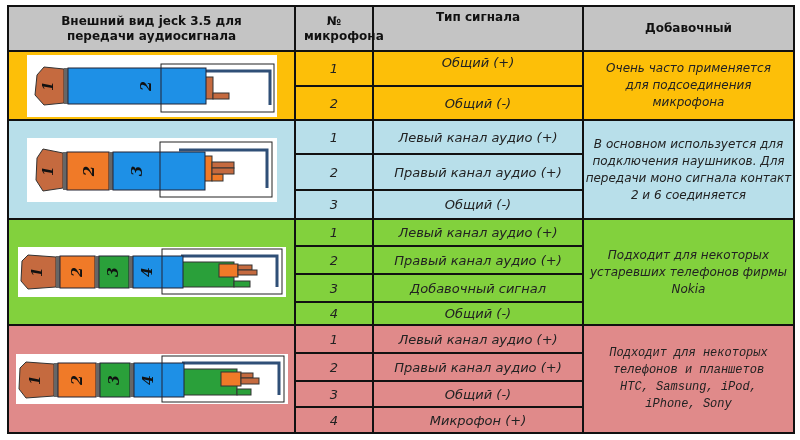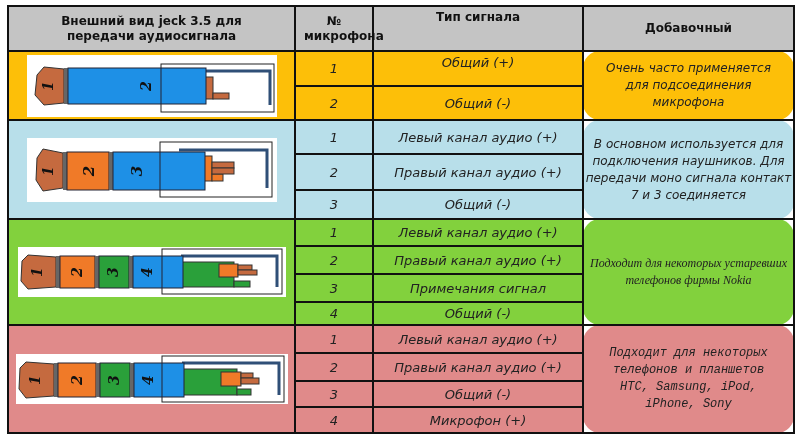--- a/index.html
+++ b/index.html
@@ -2,21 +2,21 @@
 <html><head>
 <meta charset="utf-8">
 <style>
   html, body { margin:0; padding:0; background:#ffffff; }
   body { width:800px; height:440px; position:relative; overflow:hidden; font-family:"DejaVu Sans", "Liberation Sans", sans-serif; }
   table.jack { position:absolute; left:7px; top:5px; width:786px; border-collapse:collapse; table-layout:fixed; }
   table.jack td, table.jack th { border:2px solid #111; padding:0; text-align:center; vertical-align:middle; color:#222; }
   table.jack th { background:#c4c4c4; font-weight:bold; font-size:12px; line-height:15px; color:#111; height:40px; }
   td.num { font-style:italic; font-size:13px; }
   td.sig { font-style:italic; font-size:13px; }
-  td.note { font-style:italic; font-size:12px; line-height:17px; padding:0 6px;border-radius:17px; }
+  td.note { font-style:italic; font-size:12px; line-height:17px; padding:0 6px; }
   .yellow td { background:#fdbf08; }
   .blue td { background:#b8dfea; }
   .green td { background:#82d13d; }
   .pink td { background:#e08a8a; }
   td.img { padding:0; }
   .imgbox { position:relative; margin:0 auto; background:#fff; }
   svg { display:block; }
 </style>
 </head>
 <body>
@@ -81,21 +81,21 @@
           <rect x="86" y="14" width="92" height="38" fill="#1e90e6" stroke="#223" stroke-width="1"></rect>
           <line x1="133" y1="14" x2="133" y2="52" stroke="#223" stroke-width="1"></line>
           <text x="22" y="37" font-family="DejaVu Serif, serif" font-style="italic" font-weight="bold" font-size="14" fill="#111" transform="rotate(-90 22 33)" text-anchor="middle">1</text>
           <text x="62" y="38" font-family="DejaVu Serif, serif" font-style="italic" font-weight="bold" font-size="15" fill="#111" transform="rotate(-90 62 33)" text-anchor="middle">2</text>
           <text x="110" y="38" font-family="DejaVu Serif, serif" font-style="italic" font-weight="bold" font-size="15" fill="#111" transform="rotate(-90 110 33)" text-anchor="middle">3</text>
         </svg>
       </div>
     </td>
     <td class="num">1</td>
     <td class="sig">Левый канал аудио (+)</td>
-    <td class="note" rowspan="3">В основном используется для подключения наушников. Для передачи моно сигнала контакт 7 и 3 соединяется</td>
+    <td class="note" rowspan="3">В основном используется для подключения наушников. Для передачи моно сигнала контакт 2 и 6 соединяется</td>
   </tr>
   <tr class="blue" style="height:36px;">
     <td class="num">2</td>
     <td class="sig">Правый канал аудио (+)</td>
   </tr>
   <tr class="blue" style="height:29px;">
     <td class="num">3</td>
     <td class="sig">Общий (-)</td>
   </tr>
 
@@ -121,29 +121,29 @@
           <line x1="144" y1="9" x2="144" y2="41" stroke="#223" stroke-width="1"></line>
           <text x="20" y="29" font-family="DejaVu Serif, serif" font-style="italic" font-weight="bold" font-size="14" fill="#111" transform="rotate(-90 20 25)" text-anchor="middle">1</text>
           <text x="60" y="29" font-family="DejaVu Serif, serif" font-style="italic" font-weight="bold" font-size="14" fill="#111" transform="rotate(-90 60 25)" text-anchor="middle">2</text>
           <text x="96" y="29" font-family="DejaVu Serif, serif" font-style="italic" font-weight="bold" font-size="14" fill="#111" transform="rotate(-90 96 25)" text-anchor="middle">3</text>
           <text x="130" y="29" font-family="DejaVu Serif, serif" font-style="italic" font-weight="bold" font-size="14" fill="#111" transform="rotate(-90 130 25)" text-anchor="middle">4</text>
         </svg>
       </div>
     </td>
     <td class="num">1</td>
     <td class="sig">Левый канал аудио (+)</td>
-    <td class="note" rowspan="4" style="padding:0 4px;font-family:Liberation Serif, serif;">Подходит для некоторых устаревших телефонов фирмы Nokia</td>
+    <td class="note" rowspan="4" style="padding:0 4px;">Подходит для некоторых устаревших телефонов фирмы Nokia</td>
   </tr>
   <tr class="green" style="height:28px;">
     <td class="num">2</td>
     <td class="sig">Правый канал аудио (+)</td>
   </tr>
   <tr class="green" style="height:28px;">
     <td class="num">3</td>
-    <td class="sig">Примечания сигнал</td>
+    <td class="sig">Добавочный сигнал</td>
   </tr>
   <tr class="green" style="height:23px;">
     <td class="num">4</td>
     <td class="sig">Общий (-)</td>
   </tr>
 
   <tr class="pink" style="height:28px;">
     <td class="img" rowspan="4">
       <div class="imgbox" style="width:272px;height:50px;">
         <svg width="272" height="50" viewBox="0 0 272 50">

